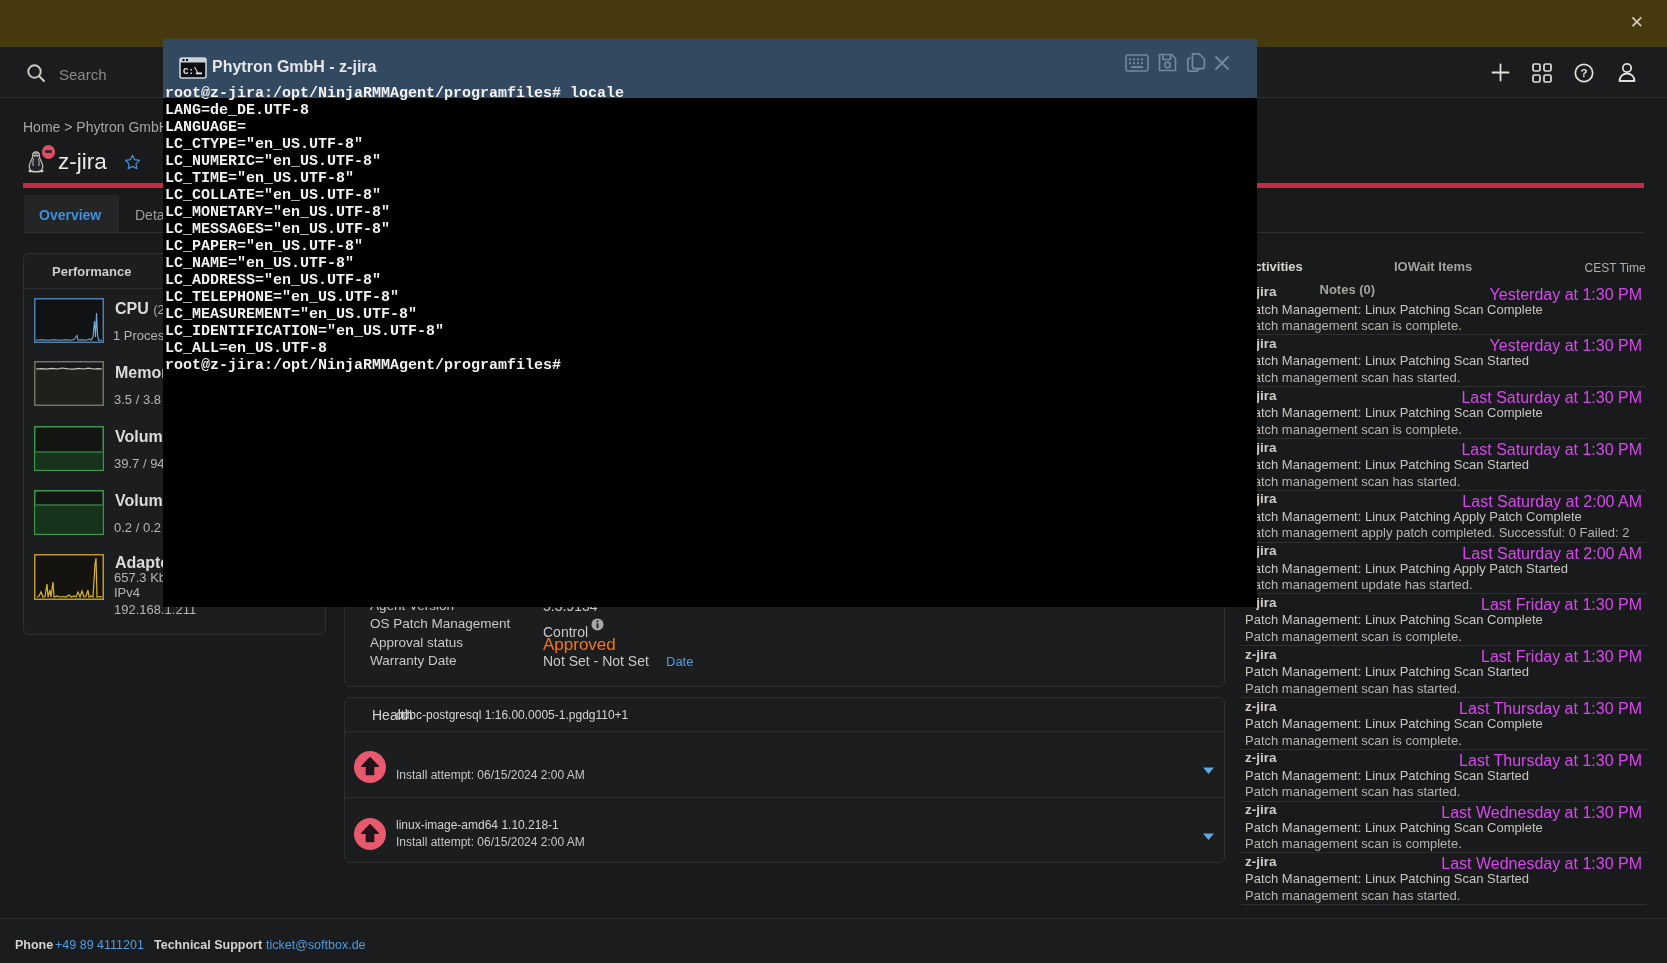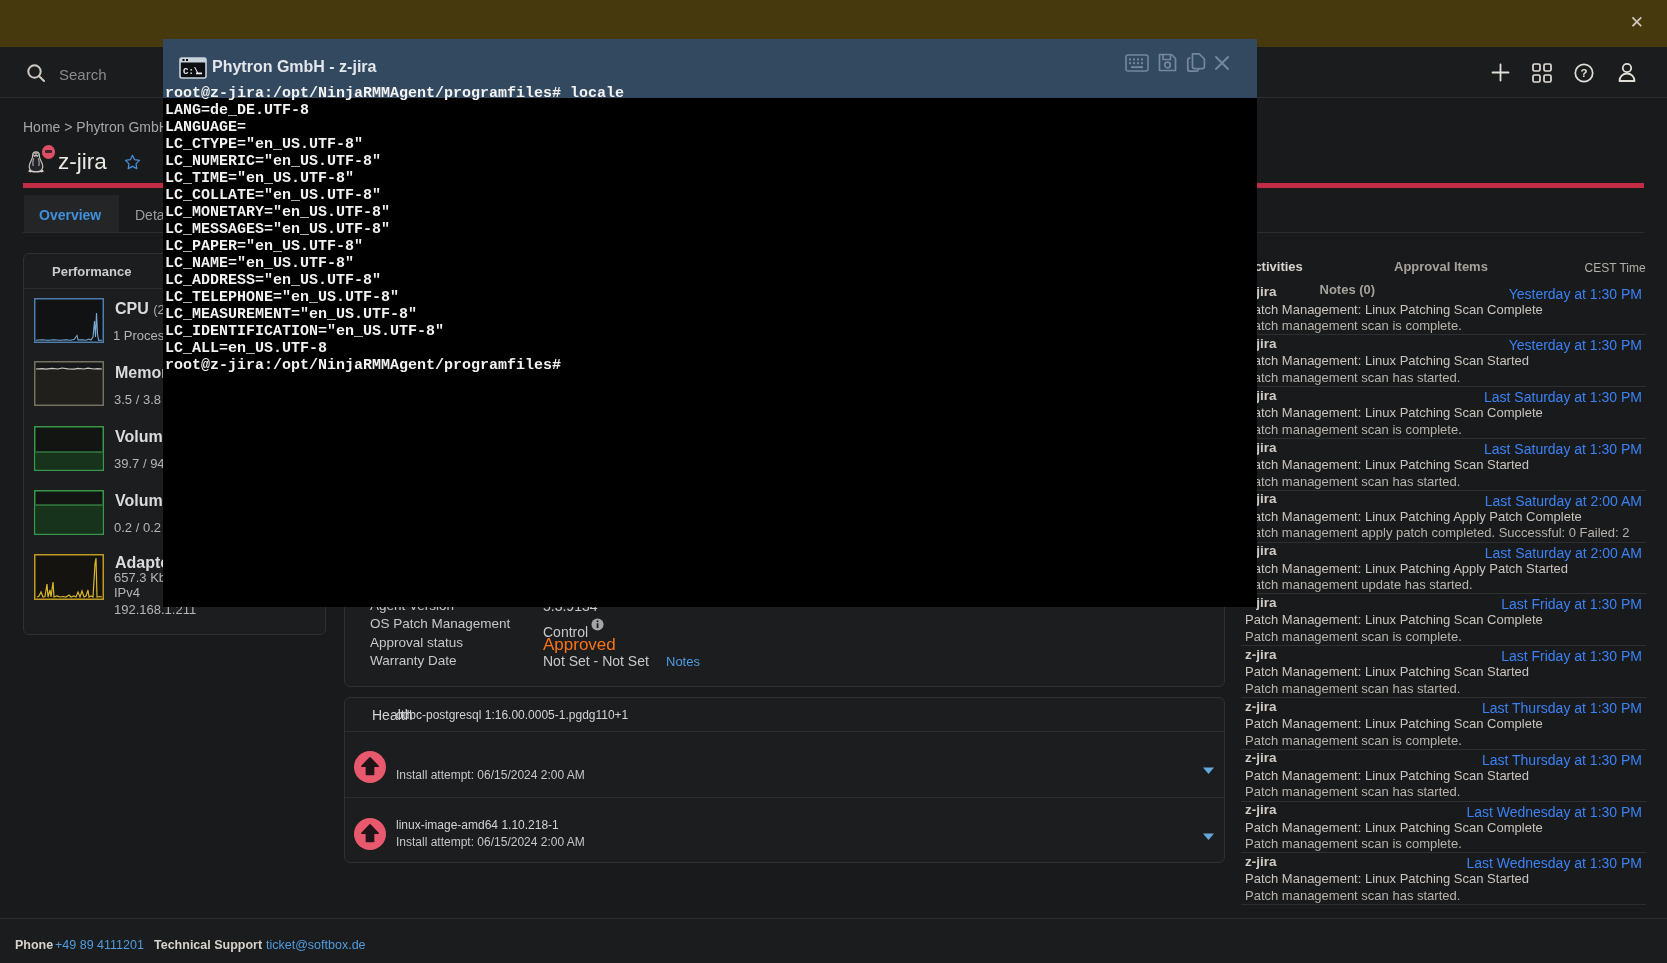--- a/index.html
+++ b/index.html
@@ -31,21 +31,21 @@
   #tabline { left:23px; top:232px; width:1621px; height:1px; background:#2d2e2f; }
 
   
   .card { position:absolute; background:#1c1d1e; border:1px solid #2f3031; border-radius:6px; }
   .cardtitle { position:absolute; font-size:13px; font-weight:bold; color:#cbccce;padding-left:16px; }
 
   
   .racttab { position:absolute; top:259px; font-size:13px; font-weight:bold; color:#a5a19b; }
   .rentry { position:absolute; left:1241px; width:405px; height:52px; }
   .rentry .tt { position:absolute; left:4px; top:0.5px; font-size:13.5px; font-weight:bold; color:#cfcac4; }
-  .rentry .ts { position:absolute; right:4px; top:2px; font-size:14px; color:#3b82f6; }
+  .rentry .ts { position:absolute; right:4px; top:2px; font-size:16px; color:#d946ef; }
   .rentry .l2 { position:absolute; left:4px; top:18px; font-size:13px; color:#c9c4be; }
   .rentry .l3 { position:absolute; left:4px; top:34.5px; font-size:13px; color:#b7b3ad; }
   .rsep { position:absolute; left:1241px; width:405px; height:1px; background:#2d2e2f; }
 
   
   #footer { left:0; top:918px; width:1667px; height:45px; background:#1b1c1d;
     border-top:1px solid #2d2e2f; font-size:12.5px; line-height:53px; }
   #footer b { color:#d6d2cc; }
   #footer span { color:#c0bcb6; }
   #footer a { color:#4f9ce0; text-decoration:none; }
@@ -174,21 +174,21 @@
   <div class="abs" style="left:543px; top:616px; font-size:14px; color:#c7c8c9;margin-top:8px;">Control</div>
   <svg class="abs" style="left:591px; top:618px;" width="13" height="13" viewBox="0 0 14 14">
     <circle cx="7" cy="7" r="6.5" fill="#a5a6a7"></circle>
     <rect x="6.1" y="5.6" width="1.9" height="5.2" fill="#1c1d1e"></rect>
     <circle cx="7" cy="3.6" r="1.1" fill="#1c1d1e"></circle>
   </svg>
   <div class="abs" style="left:370px; top:634.5px; font-size:13.5px; color:#c7c8c9;">Approval status</div>
   <div class="abs" style="left:543px; top:634.5px; font-size:17px; color:#f97316;">Approved</div>
   <div class="abs" style="left:370px; top:653px; font-size:13.5px; color:#c7c8c9;">Warranty Date</div>
   <div class="abs" style="left:543px; top:653px; font-size:14px; color:#c7c8c9;">Not Set - Not Set</div>
-  <div class="abs" style="left:666px; top:653.5px; font-size:13px; color:#4f9ce0;">Notes</div>
+  <div class="abs" style="left:666px; top:653.5px; font-size:13px; color:#4f9ce0;">Date</div>
 
   <div class="card" id="healthcard" style="left:344px; top:697px; width:881px; height:166px;"></div>
   <div class="cardtitle" style="left:356px; top:707px; font-weight:normal; font-size:14px; color:#d3d4d5;">Health</div>
   <div class="abs" style="left:345px; top:731px; width:879px; height:1px; background:#2b2c2d;"></div>
   <div class="abs" style="left:345px; top:797px; width:879px; height:1px; background:#2b2c2d;"></div>
 
   <div class="abs" style="left:353.5px; top:750.5px; width:32px; height:32px; border-radius:50%; background:#e9596e;"></div>
   <svg class="abs" style="left:353.5px; top:750.5px;" width="32" height="32" viewBox="0 0 32 32">
     <path d="M16 6.8 L24.2 15.2 L19.6 15.2 L19.6 23.6 L12.4 23.6 L12.4 15.2 L7.8 15.2 Z" fill="#211418" stroke="#211418" stroke-width="1.5" stroke-linejoin="round"></path>
   </svg>
@@ -203,21 +203,21 @@
     <path d="M16 6.8 L24.2 15.2 L19.6 15.2 L19.6 23.6 L12.4 23.6 L12.4 15.2 L7.8 15.2 Z" fill="#211418" stroke="#211418" stroke-width="1.5" stroke-linejoin="round"></path>
   </svg>
   <div class="abs" style="left:396px; top:818px; font-size:12px; color:#d2d3d4;">linux-image-amd64 1.10.218-1</div>
   <div class="abs" style="left:396px; top:835px; font-size:12px; color:#c6c7c8;">Install attempt: 06/15/2024 2:00 AM</div>
   <svg class="abs" style="left:1202px; top:832px;" width="13" height="9" viewBox="0 0 13 9">
     <path d="M1 1.5 L6.5 8 L12 1.5 Z" fill="#64a8dc"></path>
   </svg>
 
   <div class="racttab" style="left:1245px; color:#d8d4ce;">Activities</div>
   <div class="racttab" style="left:1319.5px;margin-top:23px;">Notes (0)</div>
-  <div class="racttab" style="left:1394px;">Approval Items</div>
+  <div class="racttab" style="left:1394px;">IOWait Items</div>
   <div class="racttab" style="left:1584.5px; top:260.5px; font-size:12px; font-weight:normal; color:#b3afa9;">CEST Time</div>
 
   <div class="rentry" style="top:283.6px;">
     <span class="tt">z-jira</span>
       <span class="ts">Yesterday at 1:30 PM</span>
     <span class="l2">Patch Management: Linux Patching Scan Complete</span>
     <span class="l3">Patch management scan is complete.</span>
   </div>
   <div class="rsep" style="top:334.4px;"></div>
   <div class="rentry" style="top:335.4px;">

